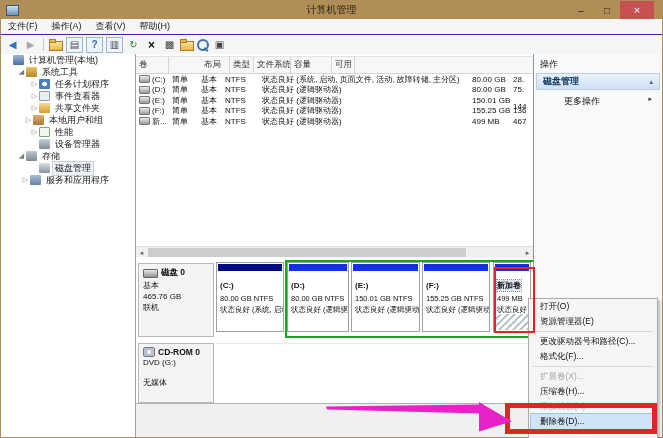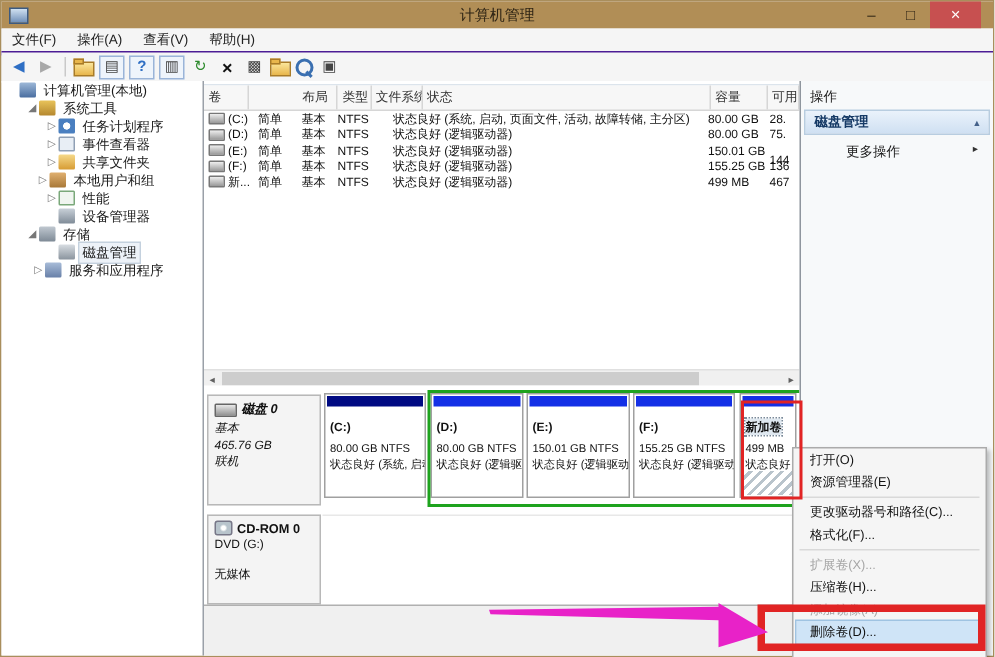--- a/index.html
+++ b/index.html
@@ -204,21 +204,20 @@
     </div>
 
   <div class="center">
 
     <div class="vol-table">
       <div class="vt-header">
           <span class="vt-hcell" style="width: 33px;">卷</span>
           <span class="vt-hcell" style="width: 29px; margin-left: 32px;">布局</span>
           <span class="vt-hcell" style="width: 24px;">类型</span>
           <span class="vt-hcell" style="width: 37px;">文件系统</span>
-          <span class="vt-hcell" style="width: 210px;">状态</span>
           <span class="vt-hcell" style="width: 41px;">容量</span>
           <span class="vt-hcell" style="width: 23px;">可用</span>
         </div>
       <div id="vt-body">
           <div class="vt-row">
             <span class="vt-cell" style="width: 33px;">
               <span class="vol-ico"></span>
               <span>(C:)</span>
             </span>
             <span class="vt-cell" style="width: 29px;">
@@ -340,21 +339,21 @@
     </div>
 
     <div class="hscroll">
       <div class="hs-arrow hs-left">◂</div>
       <div class="hs-thumb"></div>
       <div class="hs-arrow hs-right">▸</div>
     </div>
 
     <div class="diskview">
 
-      <div class="disk-label" style="top:6px;height:74px;font-style:italic;">
+      <div class="disk-label" style="top:6px;height:74px;">
         <div class="dl-name">
           <span class="disk-ico"></span>
           <span>磁盘 0</span>
         </div>
         <div class="dl-line">基本</div>
         <div class="dl-line">465.76 GB</div>
         <div class="dl-line">联机</div>
       </div>
       <div id="partitions">
           <div class="part" style="left: 80px; width: 68px;">

